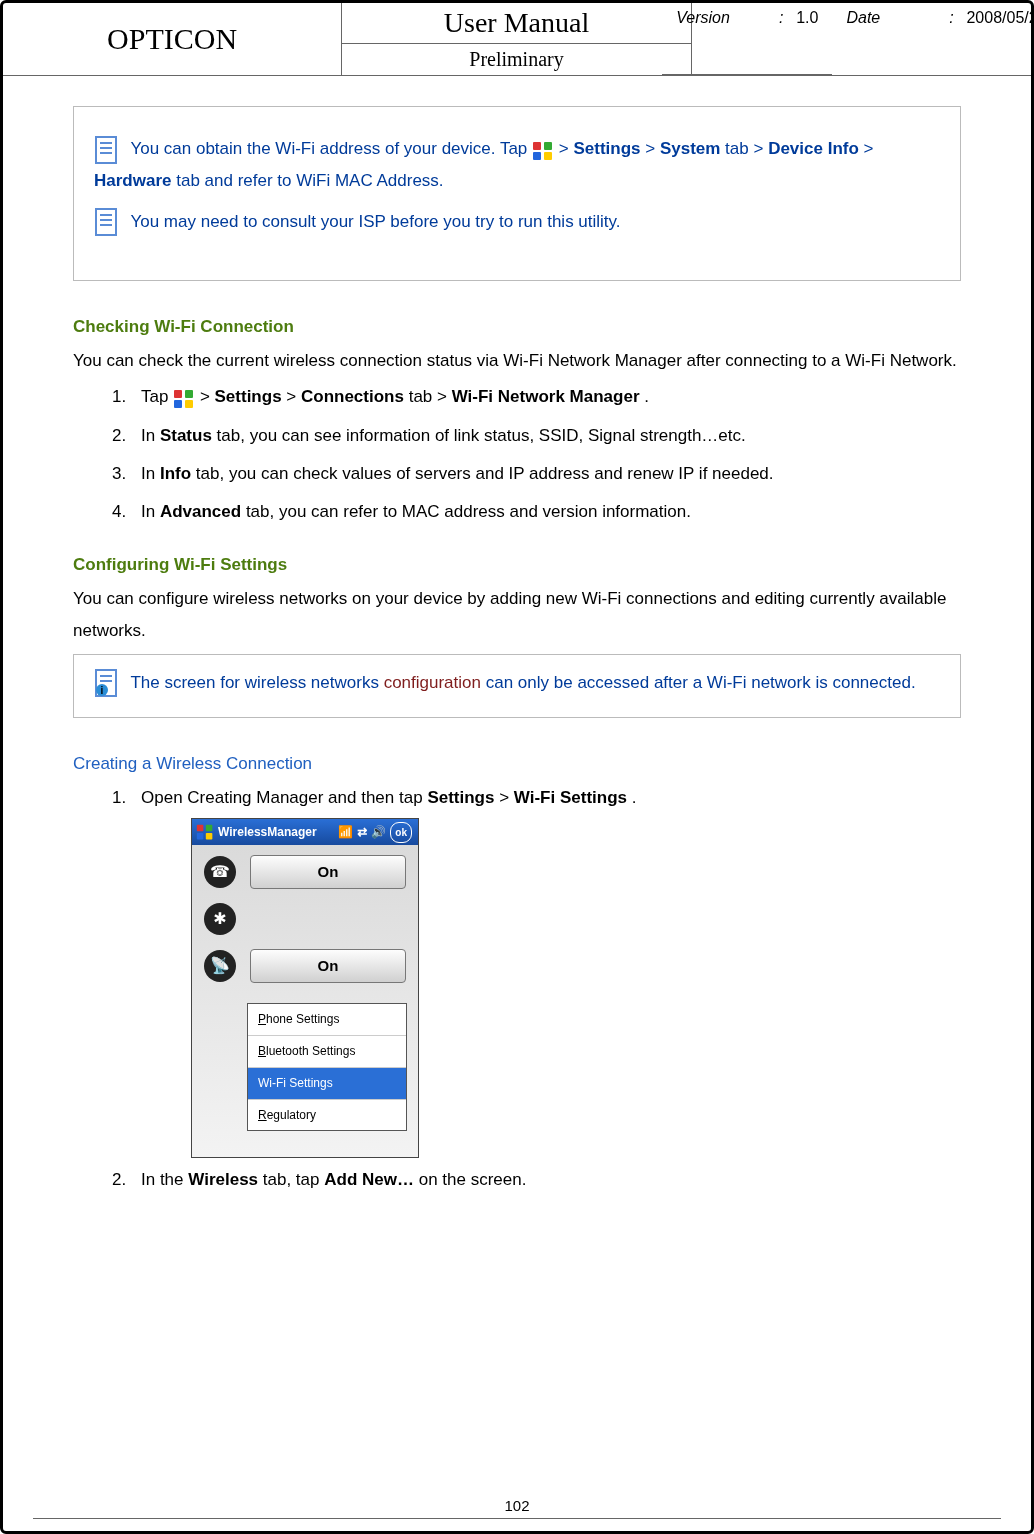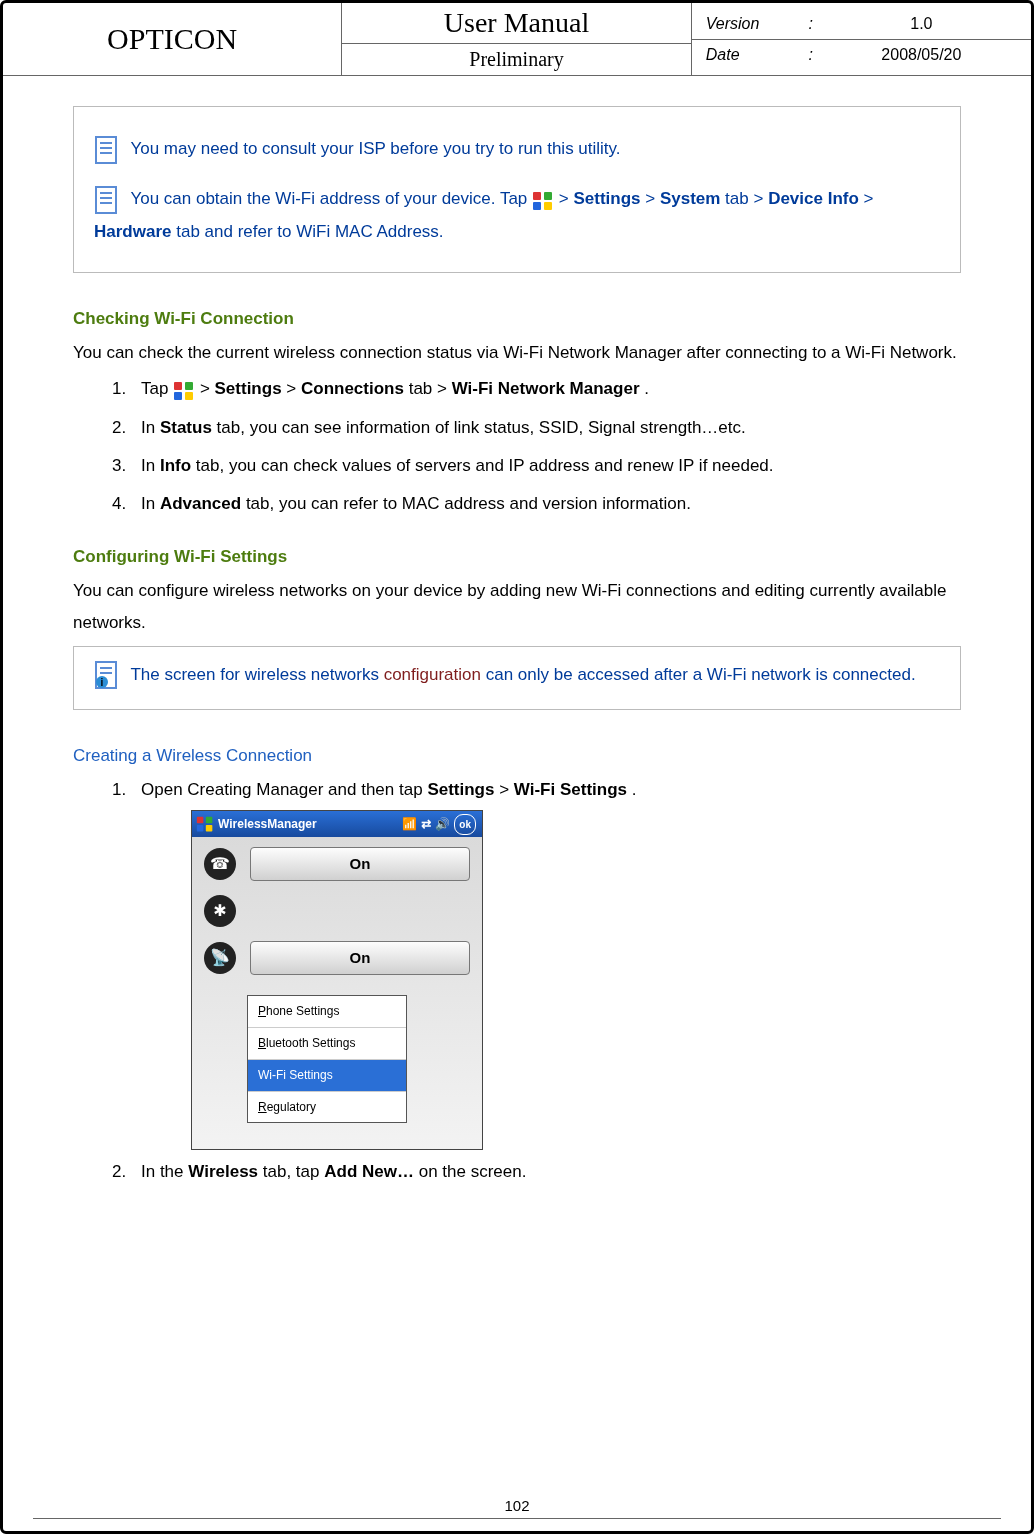--- a/index.html
+++ b/index.html
@@ -55,21 +55,21 @@
     font-family: Georgia, 'Times New Roman', serif;
     font-size: 20px;
     text-align: center;
     padding:4px 0;
   }
   .meta {
     width: 33%;
     font-family: Verdana, sans-serif;
     font-size: 16px;
     font-style: italic;
-    flex-direction: column;
+    flex-direction: row;
     align-items: stretch;
     padding:0;
   }
   .meta-row {
     display:flex;
     padding: 6px 14px;
     border-bottom:1px solid #666;
   }
   .meta-row:last-child { border-bottom:none; }
   .meta-label { width: 90px; }
@@ -123,21 +123,21 @@
   }
   .bold { font-weight: bold; }
   .red { color: #7f1d1d; }
   .start-icon {
     display:inline-block;
     width:22px;
     height:20px;
     vertical-align: middle;
   }
   .screenshot {
-    width: 292px;
+    width: 228px;
     height: 340px;
     border: 1px solid #444;
     background: linear-gradient(#d8d8d8,#f3f3f3);
     margin: 4px 0 4px 50px;
     position:relative;
     font-size:12px;
   }
   .ss-titlebar {
     background: linear-gradient(#2a6fd6,#174a9e);
     color:#fff;
@@ -240,31 +240,20 @@
         <span class="meta-label">Date</span>
         <span class="meta-colon">:</span>
         <span class="meta-val">2008/05/20</span>
       </div>
     </div>
   </div>
 
   <div class="content">
 
     <div class="note-box">
-      <div class="note-line">
-        <span class="note-icon">
-          <svg viewBox="0 0 26 30">
-              <rect x="2" y="2" width="20" height="26" fill="#fff" stroke="#5a8cd6" stroke-width="2"></rect>
-              <line x1="6" y1="8" x2="18" y2="8" stroke="#5a8cd6" stroke-width="2"></line>
-              <line x1="6" y1="13" x2="18" y2="13" stroke="#5a8cd6" stroke-width="2"></line>
-              <line x1="6" y1="18" x2="18" y2="18" stroke="#5a8cd6" stroke-width="2"></line>
-            </svg>
-        </span>
-        <span>You may need to consult your ISP before you try to run this utility.</span>
-      </div>
       <div class="note-line" style="margin-bottom:0">
         <span class="note-icon">
           <svg viewBox="0 0 26 30">
               <rect x="2" y="2" width="20" height="26" fill="#fff" stroke="#5a8cd6" stroke-width="2"></rect>
               <line x1="6" y1="8" x2="18" y2="8" stroke="#5a8cd6" stroke-width="2"></line>
               <line x1="6" y1="13" x2="18" y2="13" stroke="#5a8cd6" stroke-width="2"></line>
               <line x1="6" y1="18" x2="18" y2="18" stroke="#5a8cd6" stroke-width="2"></line>
             </svg>
         </span>
         <span>You can obtain the Wi-Fi address of your device. Tap </span>
@@ -278,20 +267,31 @@
         </span>
         <span> &gt; </span>
         <span class="bold">Settings</span>
         <span> &gt; </span>
         <span class="bold">System</span>
         <span> tab &gt; </span>
         <span class="bold">Device Info</span>
         <span> &gt; </span>
         <span class="bold">Hardware</span>
         <span> tab and refer to WiFi MAC Address.</span>
+      </div>
+      <div class="note-line">
+        <span class="note-icon">
+          <svg viewBox="0 0 26 30">
+              <rect x="2" y="2" width="20" height="26" fill="#fff" stroke="#5a8cd6" stroke-width="2"></rect>
+              <line x1="6" y1="8" x2="18" y2="8" stroke="#5a8cd6" stroke-width="2"></line>
+              <line x1="6" y1="13" x2="18" y2="13" stroke="#5a8cd6" stroke-width="2"></line>
+              <line x1="6" y1="18" x2="18" y2="18" stroke="#5a8cd6" stroke-width="2"></line>
+            </svg>
+        </span>
+        <span>You may need to consult your ISP before you try to run this utility.</span>
       </div>
     </div>
 
     <div class="h-blue">Checking Wi-Fi Connection</div>
     <p class="para">You can check the current wireless connection status via Wi-Fi Network Manager after connecting to a Wi-Fi Network.</p>
     <ol class="steps">
       <li>
         <span>Tap </span>
         <span class="start-icon">
           <svg viewBox="0 0 22 20">

